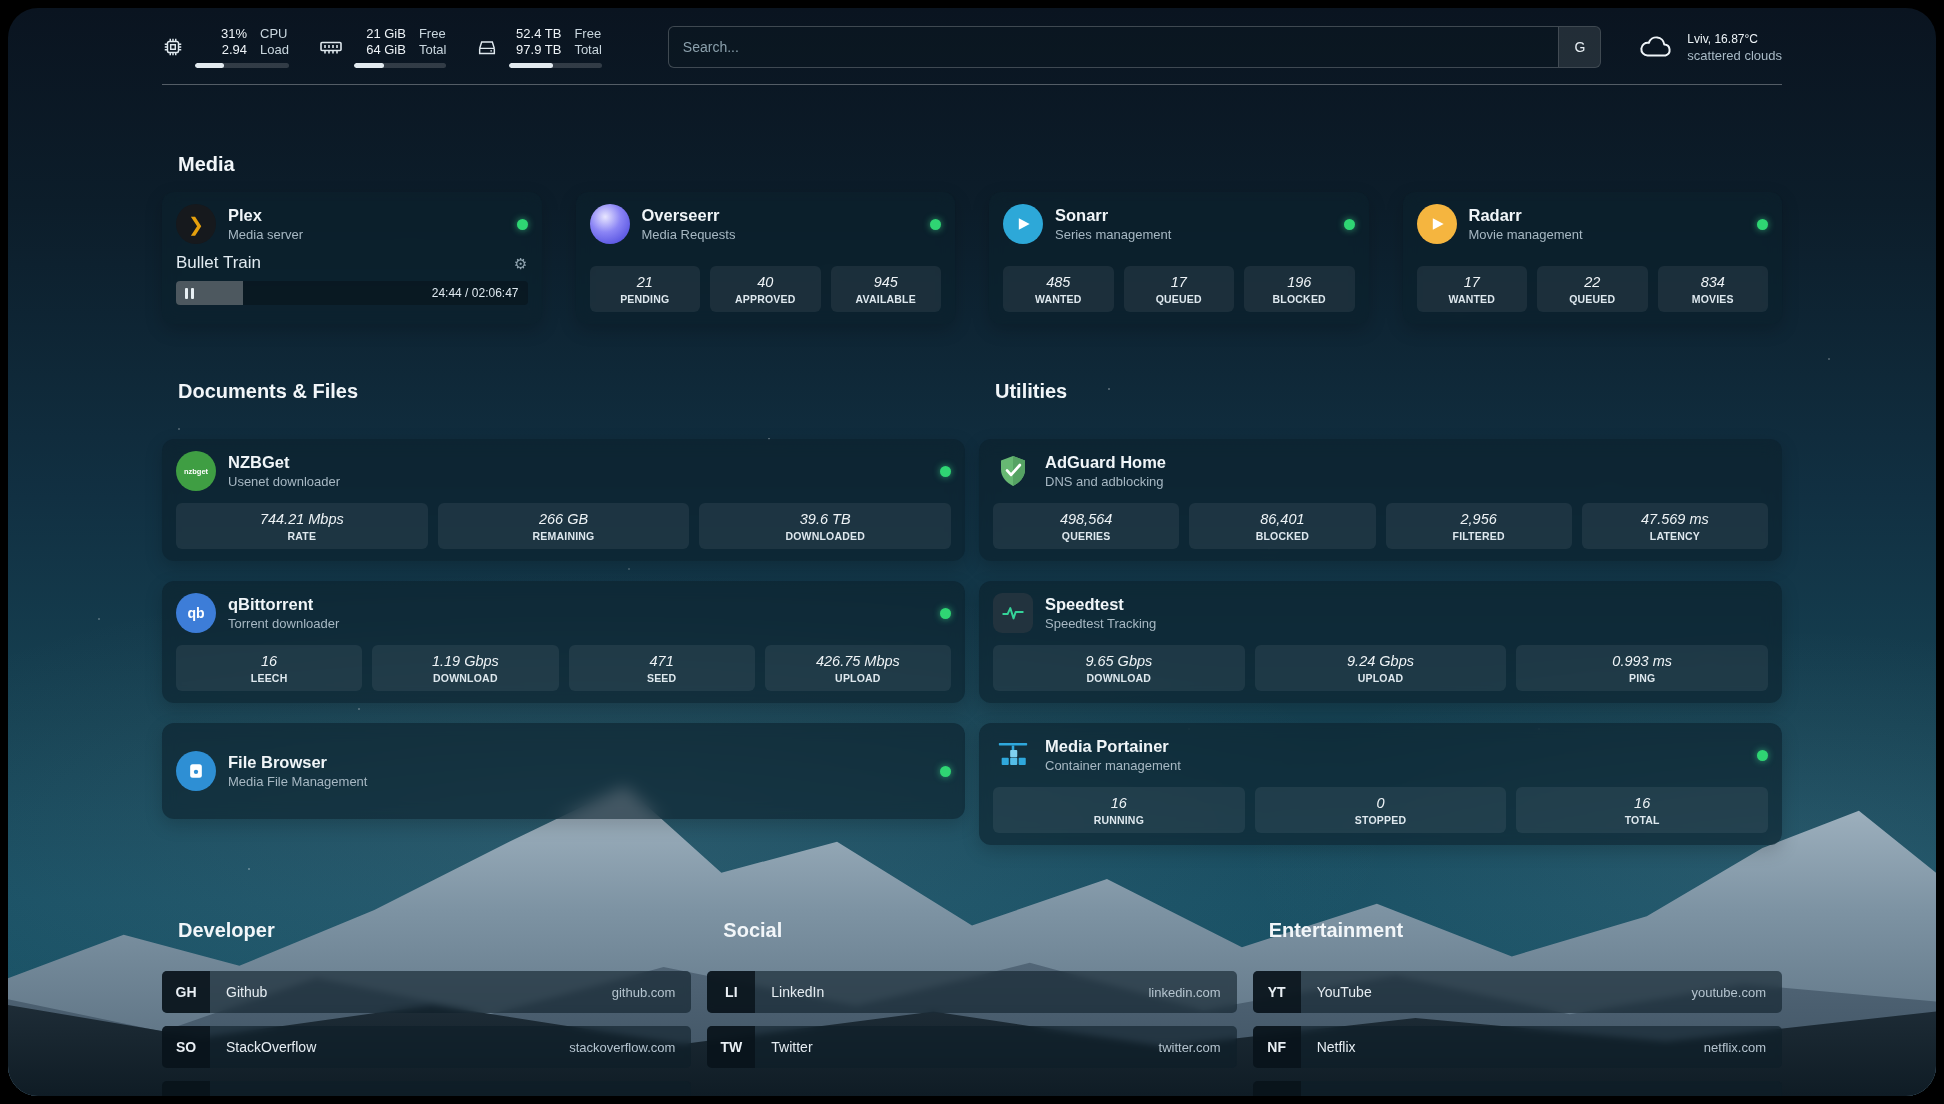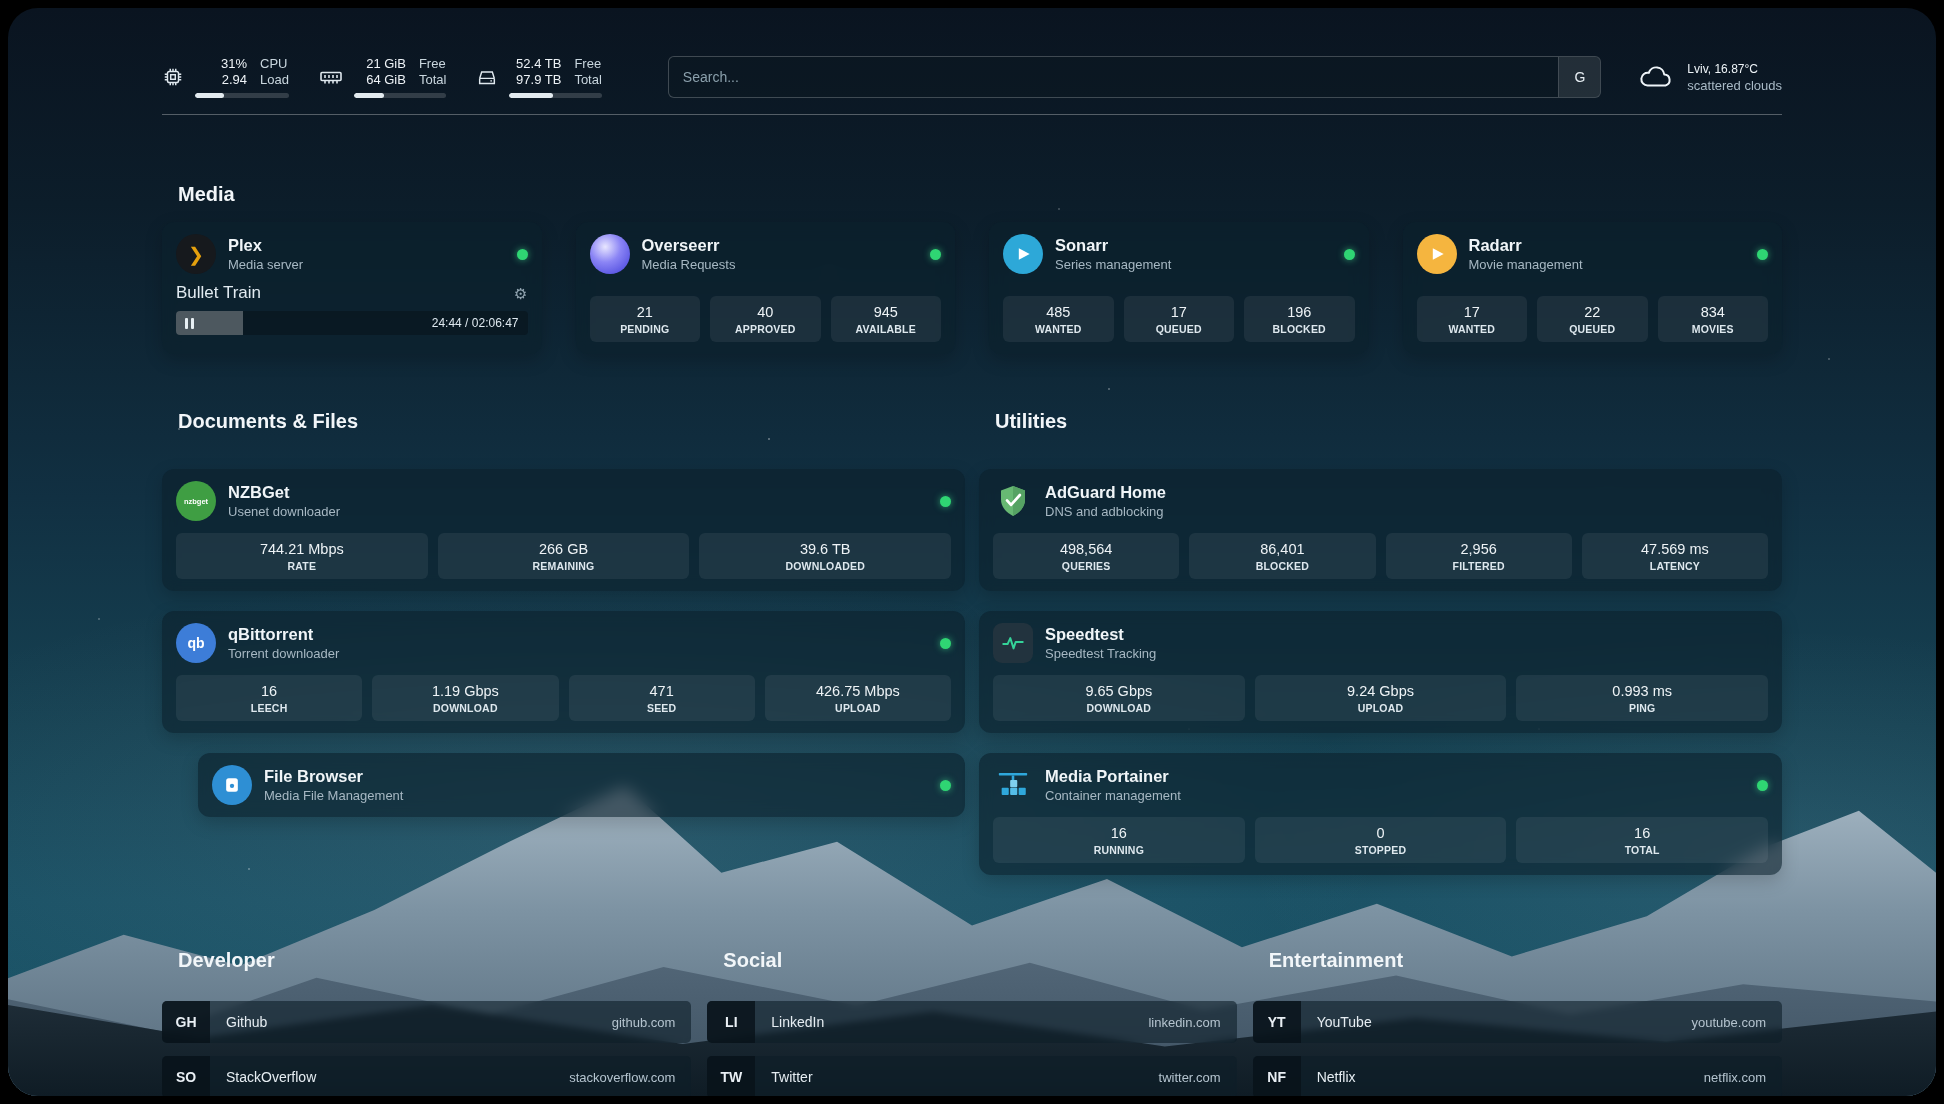--- a/index.html
+++ b/index.html
@@ -35,21 +35,21 @@
       1820px 350px 0 0 rgba(255,255,255,.30),1530px 720px 0 0 rgba(255,255,255,.35),
       1050px 200px 0 0 rgba(255,255,255,.25), 820px 260px 0 0 rgba(255,255,255,.30),
       240px 860px 0 0 rgba(255,255,255,.35),1350px 820px 0 0 rgba(255,255,255,.30),
       90px 610px 0 0 rgba(255,255,255,.30),  620px 560px 0 0 rgba(255,255,255,.25),
       1180px 720px 0 0 rgba(255,255,255,.30), 400px 240px 0 0 rgba(255,255,255,.25); }
 
   
   .content { position:relative; z-index:3; width:1620px; margin:0 auto; }
 
   
-  .topbar { display:flex; align-items:center; padding-top:48px; }
+  .topbar { display:flex; align-items:center; padding-top:18px; }
   .res-widget { display:flex; gap:11px; align-items:center; margin-right:30px; }
   .res-icon { color:#dfe8ee; display:flex; }
   .res-row { display:flex; gap:13px; font-size:13px; line-height:16px; }
   .res-val { min-width:52px; text-align:right; color:#eef3f7; }
   .res-lab { color:#c9d6de; }
   .res-bar { height:5px; border-radius:3px; background:rgba(255,255,255,.16); margin-top:5px; overflow:hidden; }
   .res-fill { height:100%; background:#e2eaef; border-radius:3px; }
 
   .searchbar { flex:1; display:flex; align-items:stretch; height:40px; margin:0 36px;
     border:1px solid rgba(255,255,255,.22); border-radius:6px;
@@ -78,21 +78,21 @@
   .app-icon { width:40px; height:40px; border-radius:50%; display:flex; align-items:center;
     justify-content:center; flex:none; overflow:hidden; }
   .app-name { font-size:16.5px; font-weight:600; color:#f0f5f8; }
   .app-sub { font-size:13px; color:#a7b8c3; margin-top:2px; }
   .status-dot { width:11px; height:11px; border-radius:50%; background:var(--status-online,#2fd573);
     margin-left:auto; box-shadow:0 0 7px rgba(60,220,140,.65); flex:none; }
 
   .stats { display:flex; gap:10px; margin-top:12px; }
   .card-media .stats { margin-top:auto; }
   .stat { flex:1; background:rgba(255,255,255,.065); border-radius:6px; padding:8px 4px 7px; text-align:center; }
-  .stat-val { font-size:14.5px; color:#eef3f6; }
+  .stat-val { font-size:14.5px; color:#eef3f6;font-style:italic; }
   .stat-lab { font-size:10.5px; font-weight:700; color:#dee8ee; margin-top:3px; letter-spacing:.2px; }
 
   
   .plex-session { margin-top:9px; display:flex; align-items:center; justify-content:space-between; }
   .np-title { font-size:17px; color:#e2ebf1; }
   .gear { color:#93a6b2; font-size:15px; cursor:pointer; line-height:1; }
   .gear::before { content:"⚙"; }
   .plex-bar { margin-top:8px; position:relative; height:24px; background:rgba(8,18,26,.55);
     border-radius:4px; display:flex; align-items:center; padding:0 9px; overflow:hidden; }
   .plex-fill { position:absolute; left:0; top:0; bottom:0; background:rgba(255,255,255,.28); }
@@ -107,21 +107,21 @@
   .sonarr-icon { background:#2da8d8; }
   .radarr-icon { background:#f5b53f; }
   .nzbget-icon { background:#3f9e43; color:#fff; font-size:7.5px; font-weight:700; }
   .qb-icon { background:#3d7dd8; color:#fff; font-size:14px; font-weight:700; }
   .fb-icon { background:#2e8fd4; }
   .icon-plain { background:transparent; border-radius:8px; }
 
   
   .two-col { display:grid; grid-template-columns:1fr 1fr; gap:0 14px; margin-top:40px; }
   .col { display:flex; flex-direction:column; gap:20px; }
-  .card-slim { padding:12px 14px;margin-left:36px; }
+  .card-slim { padding:28px 14px; }
 
   
   .bookmarks { display:grid; grid-template-columns:1fr 1fr 1fr; gap:16px; margin-top:58px; }
   .bm-col { display:flex; flex-direction:column; gap:13px; }
   .bm-row { display:flex; align-items:center; height:42px; background:rgba(14,30,40,.6);
     border-radius:5px; overflow:hidden; cursor:pointer; backdrop-filter:blur(3px); }
   .bm-abbr { width:48px; align-self:stretch; display:flex; align-items:center; justify-content:center;
     background:rgba(8,18,26,.82); font-size:14px; font-weight:700; color:#e9eff4; flex:none; }
   .bm-name { margin-left:16px; font-size:14px; color:#e6edf2; }
   .bm-url { margin-left:auto; margin-right:16px; font-size:13px; color:#b5c4cf; }

